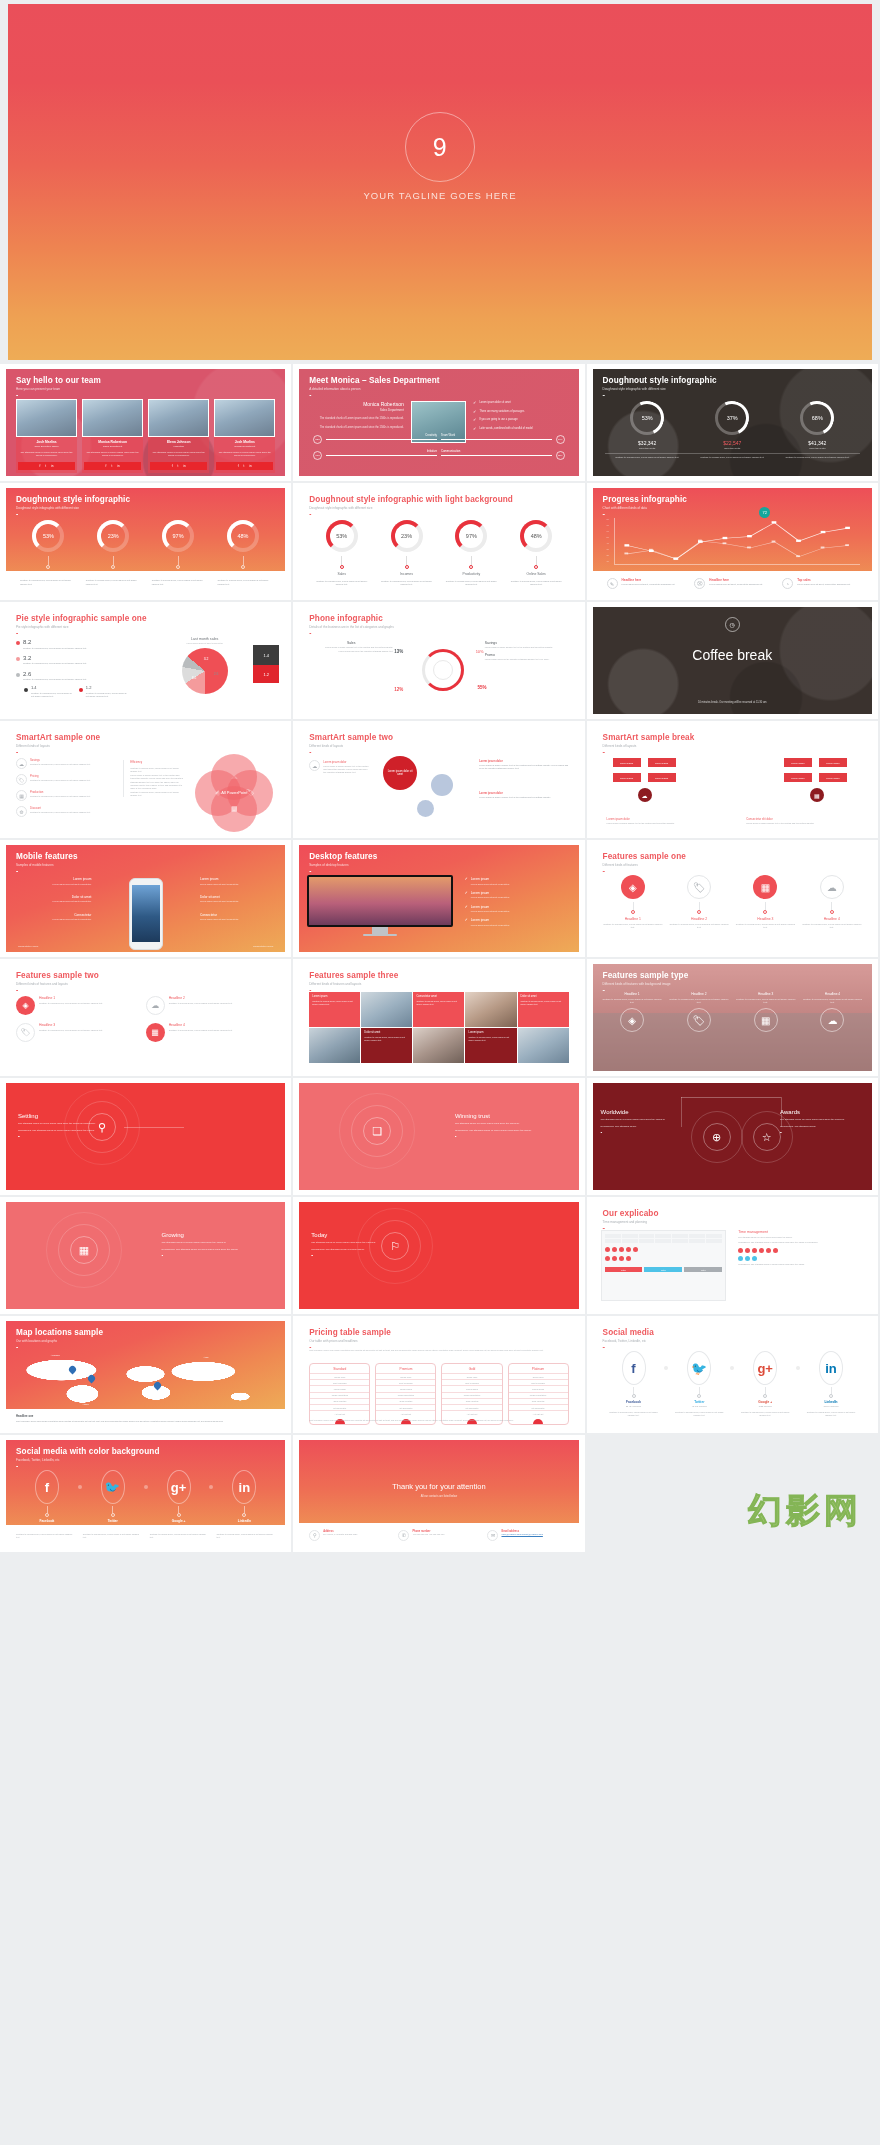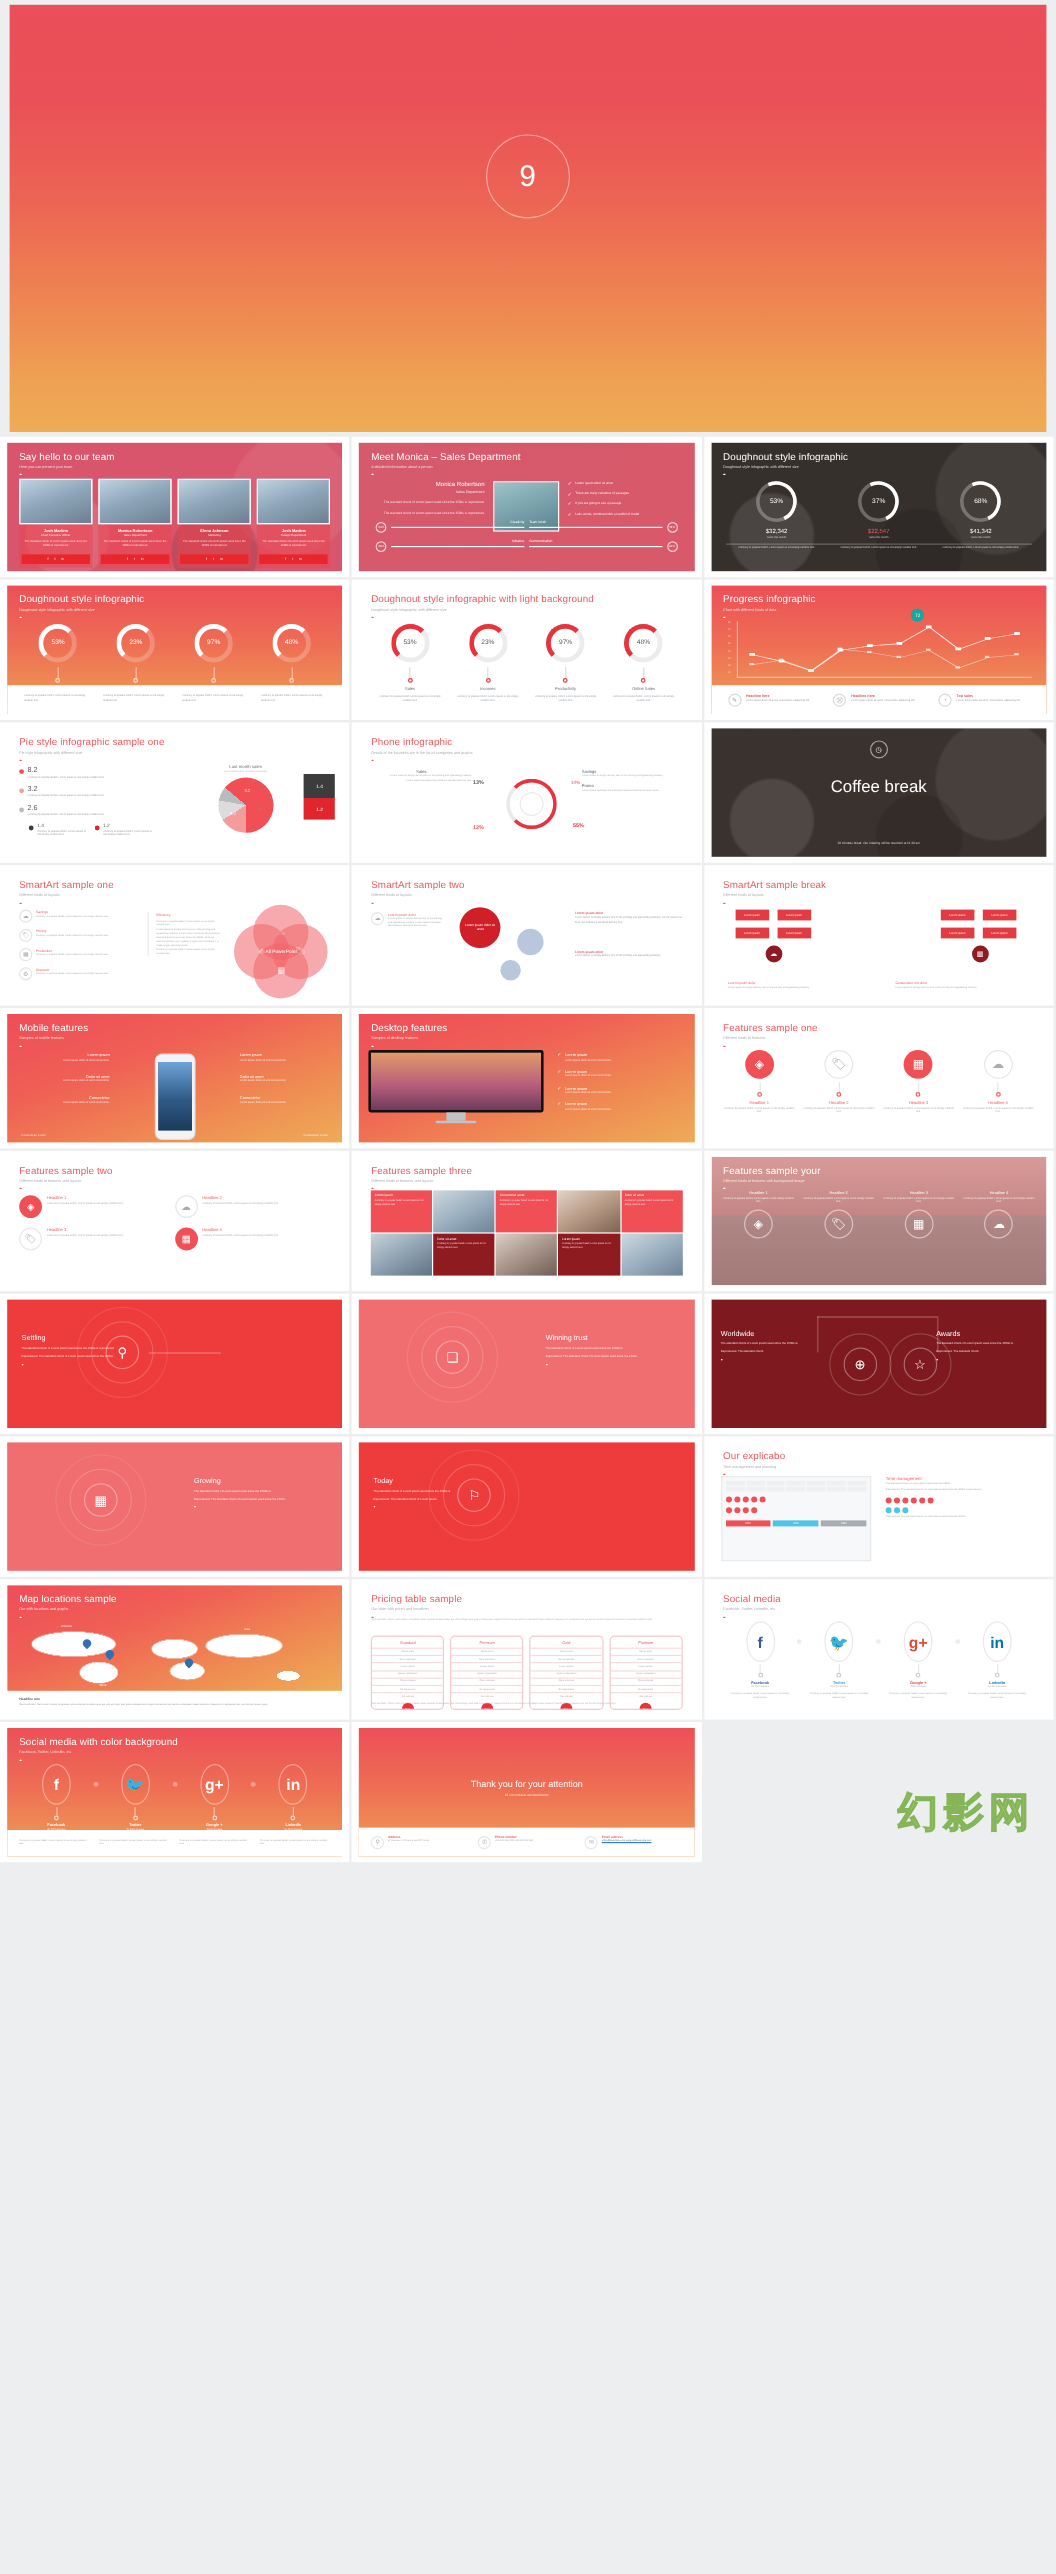--- a/index.html
+++ b/index.html
@@ -59,21 +59,21 @@
     background: #fff;
     flex: 0 0 auto;
   }
   .inner {
     position: absolute; inset: 5px 6px 5px 6px;
     overflow: hidden;
   }
   .pad { position: absolute; inset: 0; padding: 7px 10px; }
 
   
-  .s-title { font-size: 8.2px; font-weight: 400; letter-spacing: .1px; line-height: 1.1; }
+  .s-title { font-size: 8.2px; font-weight: 700; letter-spacing: .1px; line-height: 1.1; }
   .s-sub   { font-size: 3.1px; margin-top: 2px; opacity: .85; }
   .s-dots  { font-size: 4px; letter-spacing: -1px; margin-top: 1.5px; }
   .t-white .s-title { color: #fff; }
   .t-white .s-sub, .t-white .s-dots { color: rgba(255,255,255,.9); }
   .t-red .s-title { color: #ef5a5f; }
   .t-red .s-sub { color: #9aa0a6; }
   .t-red .s-dots { color: #ef5a5f; }
 
   
   .bg-grad { background: linear-gradient(160deg,#ef4d58 0%,#ef5f55 35%,#ef8a52 70%,#eeab57 100%); }
@@ -383,20 +383,21 @@
     -webkit-text-stroke:1px #7fb24e;}
 </style>
 </head>
 <body>
 
 <div class="page">
 
   <div class="hero">
     <div class="hero-center">
       <div class="hero-badge">9</div>
+      <div class="hero-sub">YOUR TAGLINE GOES HERE</div>
     </div>
   </div>
 
   <div class="grid">
 
     <div class="slide">
       <div class="inner bg-pink t-white">
         <div class="photo-noise"></div>
         <div class="pad">
           <div class="s-title">Say hello to our team</div>
@@ -1149,21 +1150,21 @@
         </div>
       </div>
     </div>
 
     <div class="slide">
       <div class="inner t-white">
         <div class="f4img"></div>
         <div class="f4ov"></div>
         <div class="f4band"></div>
         <div class="pad">
-          <div class="s-title">Features sample your</div>
+          <div class="s-title">Features sample type</div>
           <div class="s-sub">Different kinds of features with background image</div>
           <div class="s-dots">•••</div>
         </div>
         <div style="position:absolute;left:8px;right:8px;top:28px;display:flex;gap:4px">
           <div class="f4c">
               <div class="feat-h">Headline 1</div>
               <div class="feat-p">Contrary to popular belief, Lorem ipsum is not simply random text.</div>
               <div class="f4-ic" style="border:.7px solid rgba(255,255,255,.5);color:#fff;margin-top:4px">◈</div>
             </div>
           <div class="f4c">

